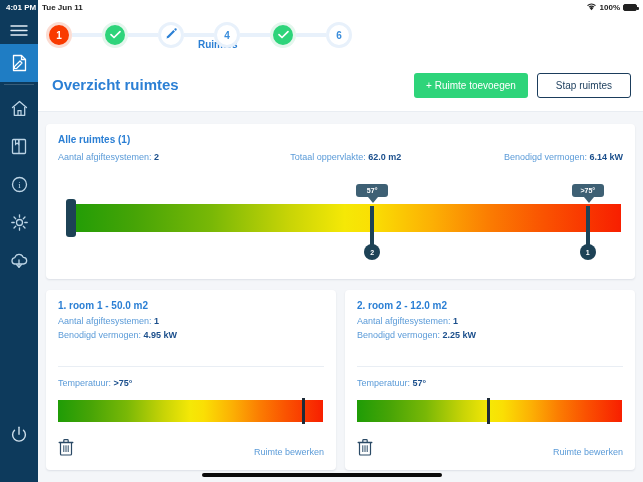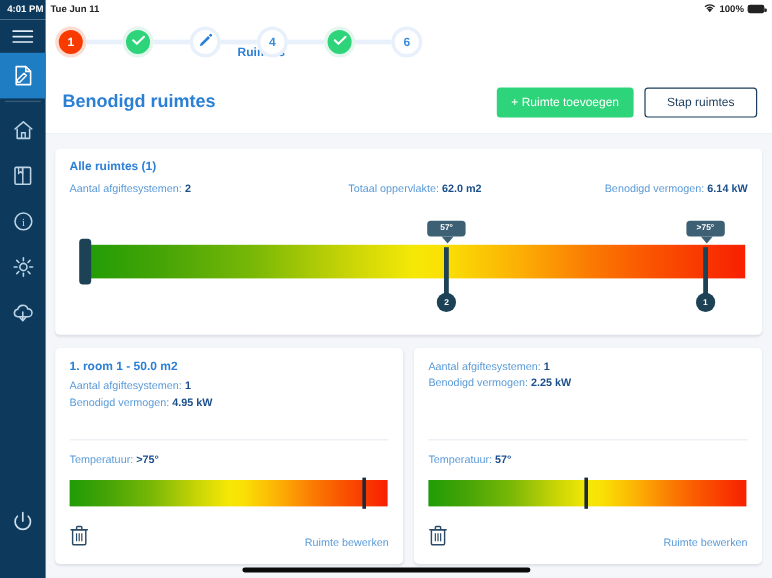--- a/index.html
+++ b/index.html
@@ -430,21 +430,21 @@
       <span>6</span>
     </div>
   </div>
 
   <div class="step-label">Ruimtes</div>
 </div>
 
 <div id="main">
 
   <div id="header">
-    <div id="page-title">Benodigd ruimtes</div>
+    <div id="page-title">Overzicht ruimtes</div>
     <div class="hdr-btns">
       <button class="btn-green">+ Ruimte toevoegen</button>
       <button class="btn-outline">Stap ruimtes</button>
     </div>
   </div>
 
   <div class="card" id="summary-card">
     <div id="summary-title">Alle ruimtes (1)</div>
 
     <div class="sum-row">
@@ -509,20 +509,21 @@
             <line x1="8" y1="7.3" x2="8" y2="14"></line>
             <line x1="10.2" y1="7.3" x2="10.2" y2="14"></line>
           </g>
         </svg>
       </span>
       <span class="rc-edit">Ruimte bewerken</span>
     </div>
   </div>
 
   <div class="card room-card" id="room-card-1">
+    <div class="rc-title">2. room 2 - 12.0 m2</div>
     <div class="rc-line">
       <span>Aantal afgiftesystemen:</span>
       <b>1</b>
     </div>
     <div class="rc-line">
       <span>Benodigd vermogen:</span>
       <b>2.25 kW</b>
     </div>
     <div class="rc-divider"></div>
     <div class="rc-temp">

